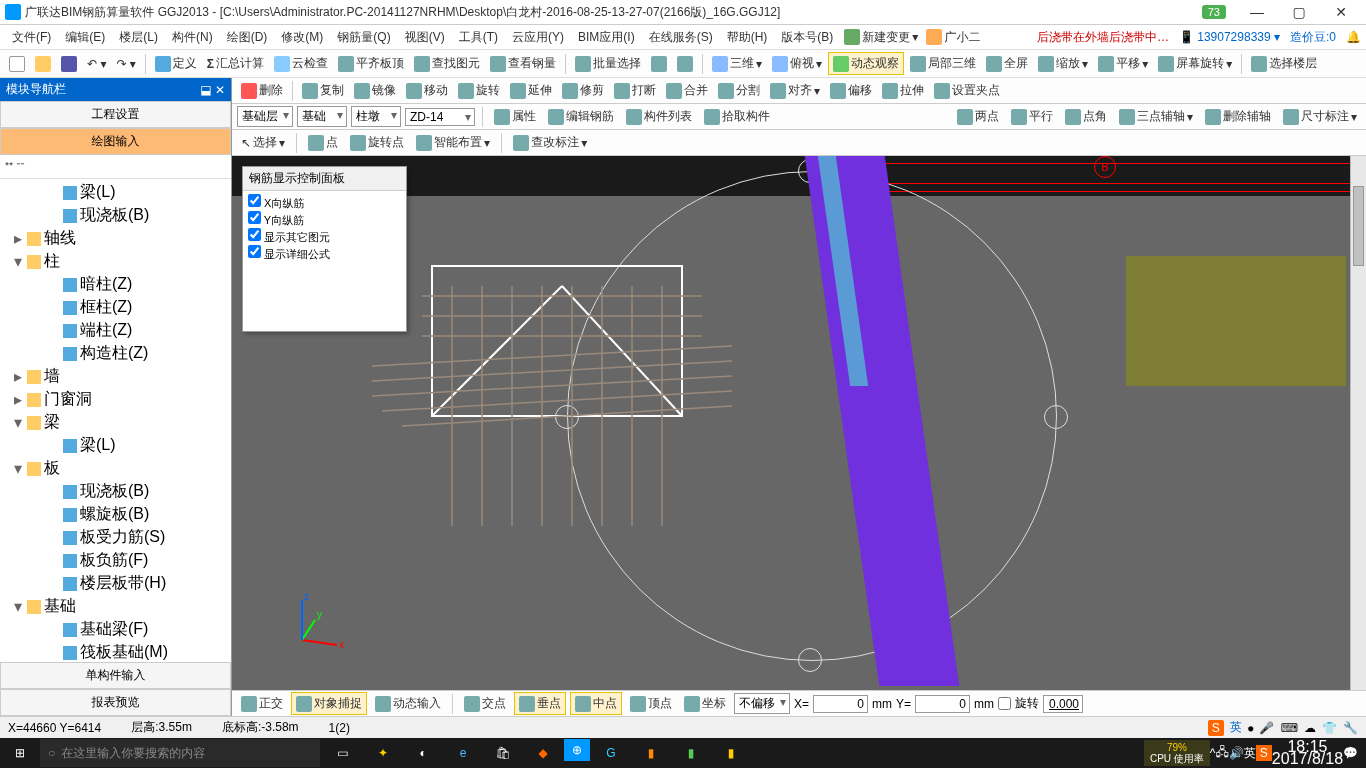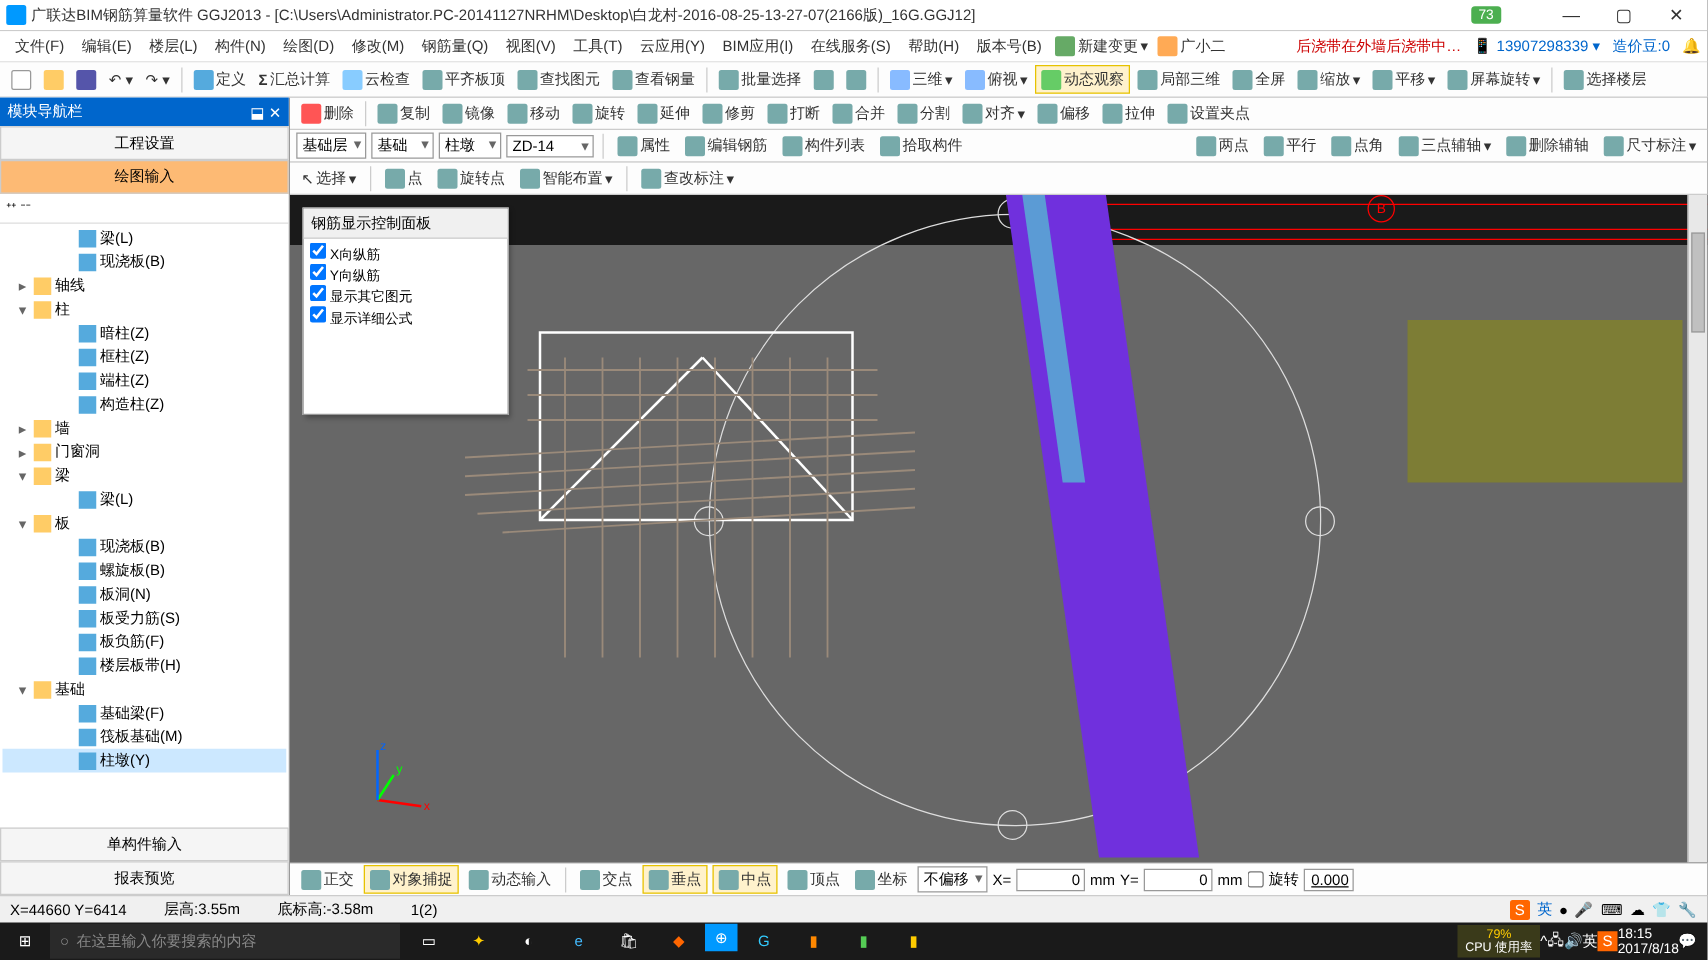--- a/index.html
+++ b/index.html
@@ -1,38 +1,38 @@
 <!DOCTYPE html>
 <html><head>
 <meta charset="utf-8">
 <style>
 *{margin:0;padding:0;box-sizing:border-box;font-family:"Microsoft YaHei",SimSun,sans-serif}
 body{width:1366px;height:768px;background:#f0f0f0;overflow:hidden;font-size:12px;position:relative}
 .titlebar{height:25px;background:#fff;display:flex;align-items:center;padding:0 5px;border-bottom:1px solid #ccc}
 .titlebar .icon{width:16px;height:16px;background:#0099ff;border-radius:2px;margin-right:4px}
 .titlebar .title{flex:1;color:#333;font-size:12px}
-.titlebar .badge{background:#4CAF50;color:#fff;padding:1px 6px;border-radius:3px;font-size:11px;margin:0 36px}
+.titlebar .badge{background:#4CAF50;color:#fff;padding:1px 6px;border-radius:3px;font-size:11px;margin:0 11px}
 .titlebar .winbtns{display:flex;gap:2px}
 .titlebar .winbtns span{width:40px;height:22px;display:flex;align-items:center;justify-content:center;color:#333;font-size:14px}
 .menubar{height:25px;background:#fff;display:flex;align-items:center;padding:0 5px;border-bottom:1px solid #ddd}
 .menubar .menu{padding:3px 7px;color:#333;font-size:12px}
 .menubar .extra{margin-left:auto;display:flex;align-items:center;gap:10px;color:#0066cc}
 .menubar .extra .red{color:#cc0000}
 .menubar .extra .blue{color:#0066cc}
 .toolbar{height:28px;background:#fdfdfd;display:flex;align-items:center;padding:2px 5px;border-bottom:1px solid #ddd;gap:2px}
 .tbtn{padding:2px 4px;display:flex;align-items:center;gap:2px;font-size:12px;color:#333}
 .tbtn .ic{width:16px;height:16px;display:inline-block;background:#7aa;border-radius:2px}
 .tbtn.hl{background:#fff2cc;border:1px solid #e6c200}
 .sep{width:1px;height:20px;background:#ccc;margin:0 3px}
 .main{display:flex;height:calc(768px - 25px - 25px - 28px - 22px - 30px)}
 .sidebar{width:232px;background:#fff;border-right:1px solid #999;display:flex;flex-direction:column}
 .sidebar-hdr{background:#0066cc;color:#fff;padding:3px 6px;display:flex;justify-content:space-between;align-items:center;font-size:12px}
 .sidebar-tabs button{width:100%;padding:4px;background:#f5f5f5;border:1px solid #ccc;font-size:12px}
 .sidebar-icons{padding:3px 5px;border-bottom:1px solid #ddd}
-.tree{flex:1;overflow:auto;padding:2px;font-size:12px}
+.tree{flex:1;overflow:auto;padding:2px;font-size:16px}
 .tree-item{padding:1px 2px;display:flex;align-items:center;gap:3px;white-space:nowrap}
 .tree-item .exp{width:12px;text-align:center;color:#666}
 .tree-item .tic{width:14px;height:14px;display:inline-block}
 .tree-item.selected{background:#cce8ff}
 .tree-item.l1{padding-left:10px}
 .tree-item.l3{padding-left:46px}
 .sidebar-bottom button{width:100%;padding:4px;background:#f5f5f5;border:1px solid #ccc;font-size:12px}
 .viewport{flex:1;display:flex;flex-direction:column;background:#666}
 .vp-toolbar{height:26px;background:#fdfdfd;display:flex;align-items:center;padding:2px 5px;border-bottom:1px solid #ccc;gap:2px}
 .vp-toolbar2{height:26px;background:#fdfdfd;display:flex;align-items:center;padding:2px 5px;border-bottom:1px solid #ccc;gap:4px}
@@ -50,21 +50,21 @@
 .bottombar input[type=text]{width:55px;border:1px solid #999;padding:1px 3px;text-align:right;font-size:12px}
 .statusbar{height:22px;background:#f0f0f0;display:flex;align-items:center;padding:0 8px;font-size:12px;border-top:1px solid #ccc}
 .statusbar .sp{margin-right:30px}
 .taskbar{height:30px;background:#1a1a1a;display:flex;align-items:center;color:#fff;font-size:12px}
 .taskbar .start{width:40px;height:30px;display:flex;align-items:center;justify-content:center}
 .taskbar .search{flex:0 0 280px;background:#2a2a2a;height:28px;display:flex;align-items:center;padding:0 8px;color:#888}
 .taskbar .tbicons{display:flex;gap:2px;padding:0 4px}
 .taskbar .tbicons span{width:38px;height:28px;display:flex;align-items:center;justify-content:center}
 .taskbar .tray{margin-left:auto;display:flex;align-items:center;gap:0;padding:0 8px}
 .taskbar .cpu{background:#3a3a1a;padding:2px 6px;font-size:10px;line-height:11px;text-align:center}
-.taskbar .clock{text-align:left;font-size:11px;line-height:12px}
+.taskbar .clock{text-align:center;font-size:16px;line-height:12px}
 .redline{position:absolute;height:1px;background:#ff0000}
 .circle{position:absolute;border:1px solid #ddd;border-radius:50%}
 .smcircle{position:absolute;width:24px;height:24px;border:1px solid #ddd;border-radius:50%}
 .purplebar{position:absolute;background:#7030dd}
 .bluebar{position:absolute;background:#5b9bd5}
 .yellowbox{position:absolute;background:#808030;opacity:0.9}
 svg{overflow:visible}
 </style>
 </head>
 <body>
@@ -263,25 +263,20 @@
         </div>
         <div class="tree-item l3">
           <span class="exp"></span>
           <span class="tic" style="background:#5ad"></span>
           <span>现浇板(B)</span>
         </div>
         <div class="tree-item l3">
           <span class="exp"></span>
           <span class="tic" style="background:#5ad"></span>
           <span>螺旋板(B)</span>
-        </div>
-        <div class="tree-item l3">
-          <span class="exp"></span>
-          <span class="tic" style="background:#5ad"></span>
-          <span>板洞(N)</span>
         </div>
         <div class="tree-item l3">
           <span class="exp"></span>
           <span class="tic" style="background:#5ad"></span>
           <span>板受力筋(S)</span>
         </div>
         <div class="tree-item l3">
           <span class="exp"></span>
           <span class="tic" style="background:#5ad"></span>
           <span>板负筋(F)</span>

